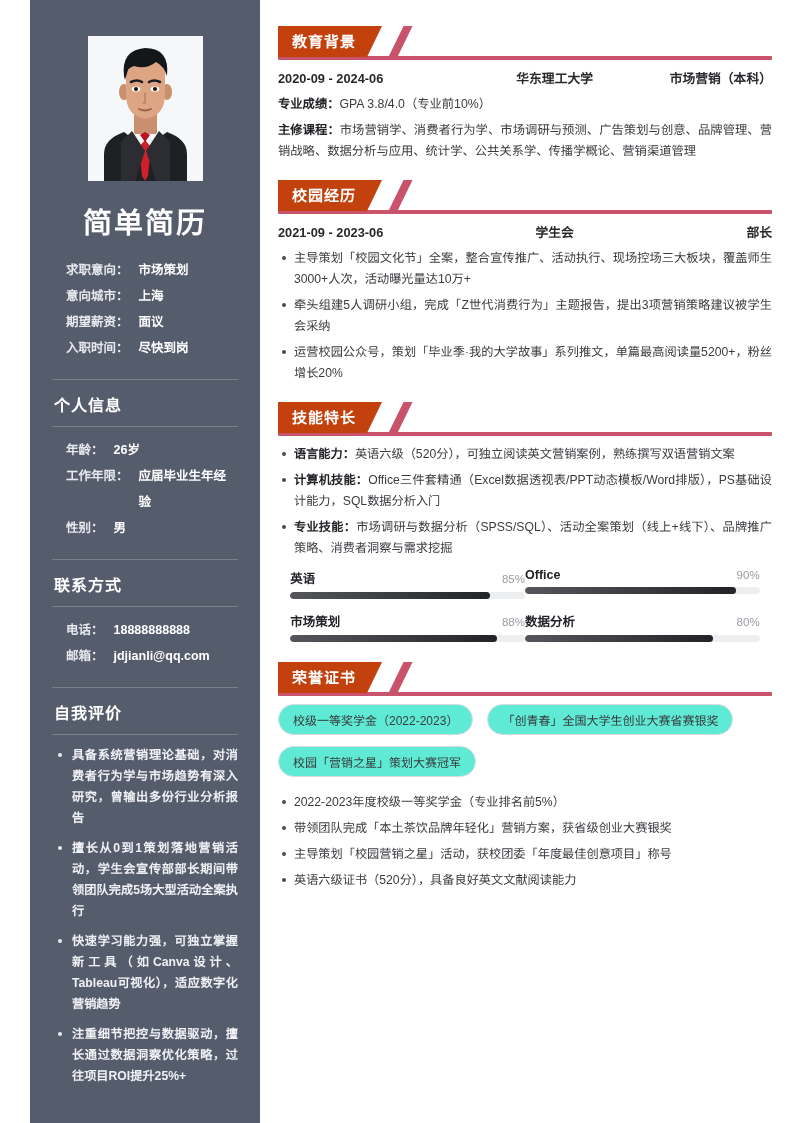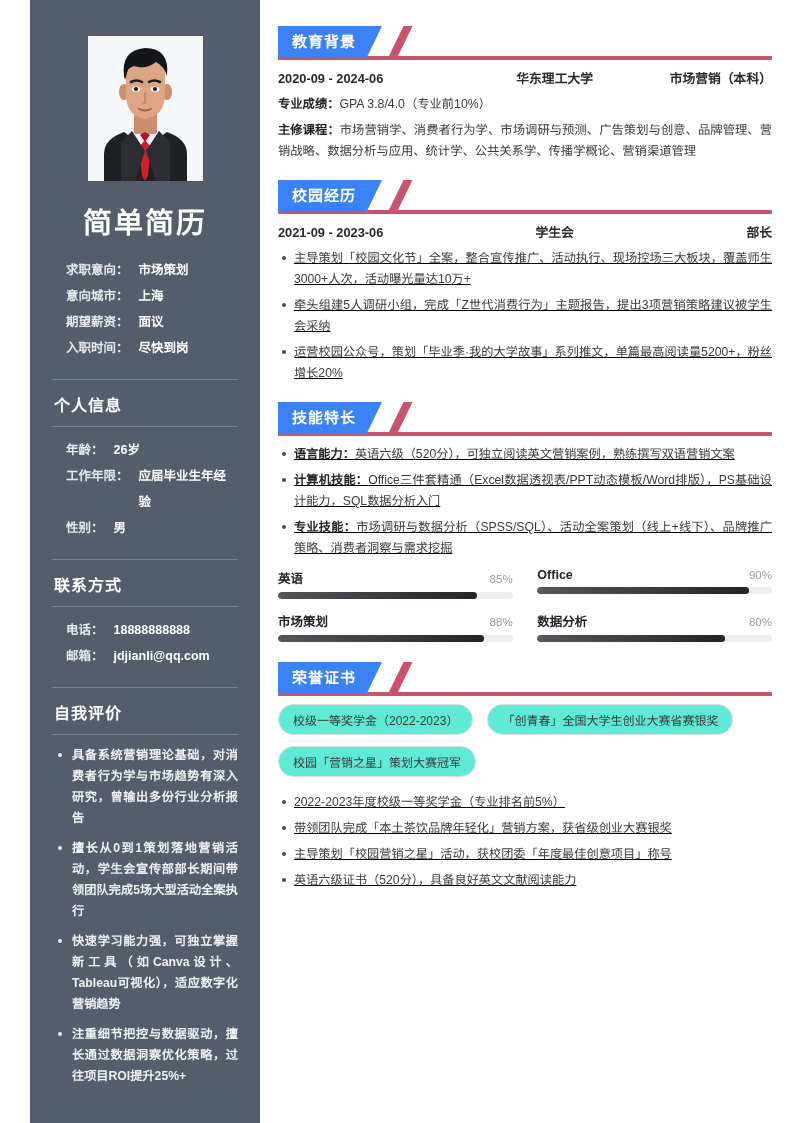--- a/index.html
+++ b/index.html
@@ -110,21 +110,21 @@
   .sec { margin-bottom:4px; }
   .sec-head {
     position:relative;
     height:34px;
     margin-bottom:8px;
   }
   .sec-tab {
     position:absolute;
     left:0; top:0;
     height:31px;
-    background:#3b82f6;
+    background:#c2410c;
     color:#ffffff;
     font-size:15px;
     font-weight:bold;
     letter-spacing:1px;
     line-height:31px;
     padding:0 26px 0 14px;
     clip-path:polygon(0 0, 100% 0, calc(100% - 15px) 100%, 0 100%);
   }
   .sec-slash {
     position:absolute;
@@ -156,21 +156,21 @@
 
   .line-kv {
     font-size:12.3px;
     line-height:21px;
     color:#3a3b3f;
     margin:5px 0;
     text-align:justify;
   }
   .line-kv b { color:#222327; font-weight:bold; }
 
-  .main-ul { list-style:none; margin:4px 0 6px 0;text-decoration:underline; }
+  .main-ul { list-style:none; margin:4px 0 6px 0; }
   .main-li {
     position:relative;
     font-size:12.2px;
     line-height:21px;
     color:#3a3b3f;
     padding-left:16px;
     margin-bottom:5px;
     text-align:justify;
   }
   .main-li::before {
@@ -180,21 +180,21 @@
     width:4px; height:4px;
     border-radius:50%;
     background:#4a4b4f;
   }
   .main-li b { color:#222327; font-weight:bold; }
 
   
   .bars {
     display:flex;
     flex-wrap:wrap;
-    justify-content:space-between;
+    justify-content:center;
     margin-top:9px;
   }
   .bar-item { width:47.5%; margin-bottom:12px; }
   .bar-top {
     display:flex;
     justify-content:space-between;
     align-items:baseline;
     margin-bottom:5px;
   }
   .bar-name { font-size:12.5px; font-weight:bold; color:#222327; }

